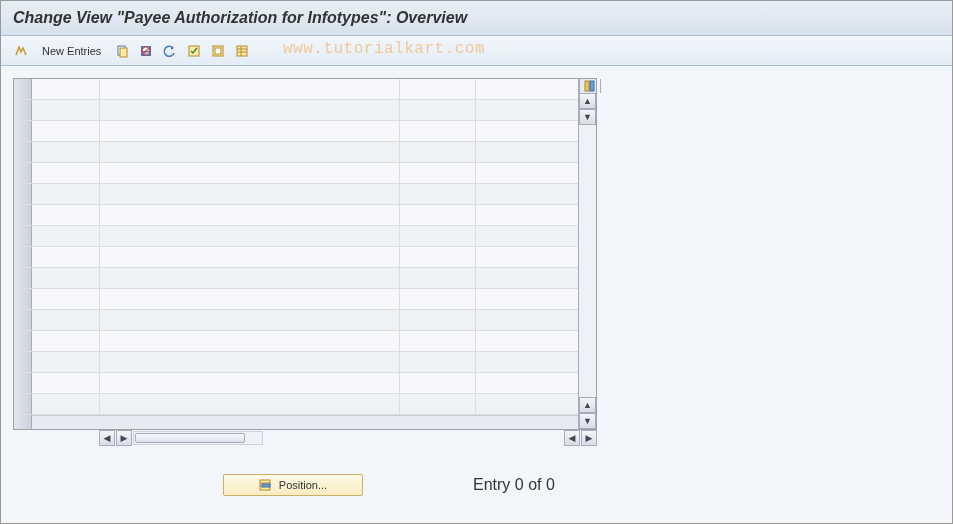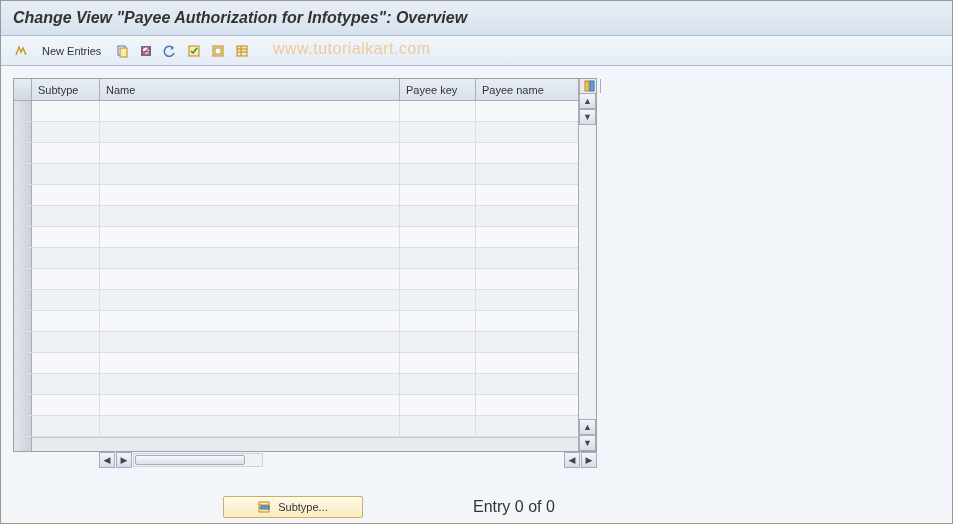--- a/index.html
+++ b/index.html
@@ -50,26 +50,26 @@
 .new-entries {
   font-size: 11px;
   color: #333;
   padding: 2px 6px;
   cursor: pointer;
   border: 1px solid transparent;
   border-radius: 2px;
 }
 .watermark {
   position: absolute;
-  left: 272px;
+  left: 282px;
   top: 4px;
   font-size: 16px;
   color: #f0c080;
   opacity: 0.8;
-  font-family: Liberation Sans, sans-serif;
+  font-family: Liberation Mono, monospace;
   letter-spacing: 0.5px;
   pointer-events: none;
 }
 
 
 .content {
   padding: 12px;
   background: #f2f5f9;
   height: calc(100% - 70px);
 }
@@ -271,27 +271,20 @@
         <line x1="2" y1="8" x2="12" y2="8" stroke="#b58b2a"></line>
         <line x1="6" y1="2" x2="6" y2="12" stroke="#b58b2a"></line>
       </svg>
   </span>
   <span class="watermark">www.tutorialkart.com</span>
 </div>
 
 <div class="content">
   <div class="grid-wrap">
     <div class="grid-main">
-      <div class="header-row">
-        <div class="hcell rowh"></div>
-        <div class="hcell subt">Subtype</div>
-        <div class="hcell name">Name</div>
-        <div class="hcell pkey">Payee key</div>
-        <div class="hcell pname">Payee name</div>
-      </div>
       <div id="grid-body">
           <div class="body-row">
             <div class="bcell rowh"></div>
             <div class="bcell data subt"></div>
             <div class="bcell data name"></div>
             <div class="bcell data pkey"></div>
             <div class="bcell data pname"></div>
           </div>
           <div class="body-row">
             <div class="bcell rowh"></div>
@@ -434,17 +427,17 @@
   </div>
 
   <div class="footer">
     <div class="pos-btn">
       <svg class="pos-icon" width="14" height="14" viewBox="0 0 14 14">
         <rect x="1" y="2" width="10" height="10" fill="#fde9a8" stroke="#b58b2a"></rect>
         <line x1="1" y1="5" x2="11" y2="5" stroke="#b58b2a"></line>
         <line x1="1" y1="8" x2="11" y2="8" stroke="#b58b2a"></line>
         <rect x="3" y="6" width="8" height="3" fill="#6aa2e0" stroke="#3a6aa5"></rect>
       </svg>
-      <span>Subtype...</span>
+      <span>Position...</span>
     </div>
     <span class="entry-text">Entry 0 of 0</span>
   </div>
 </div>
 
 </body></html>

